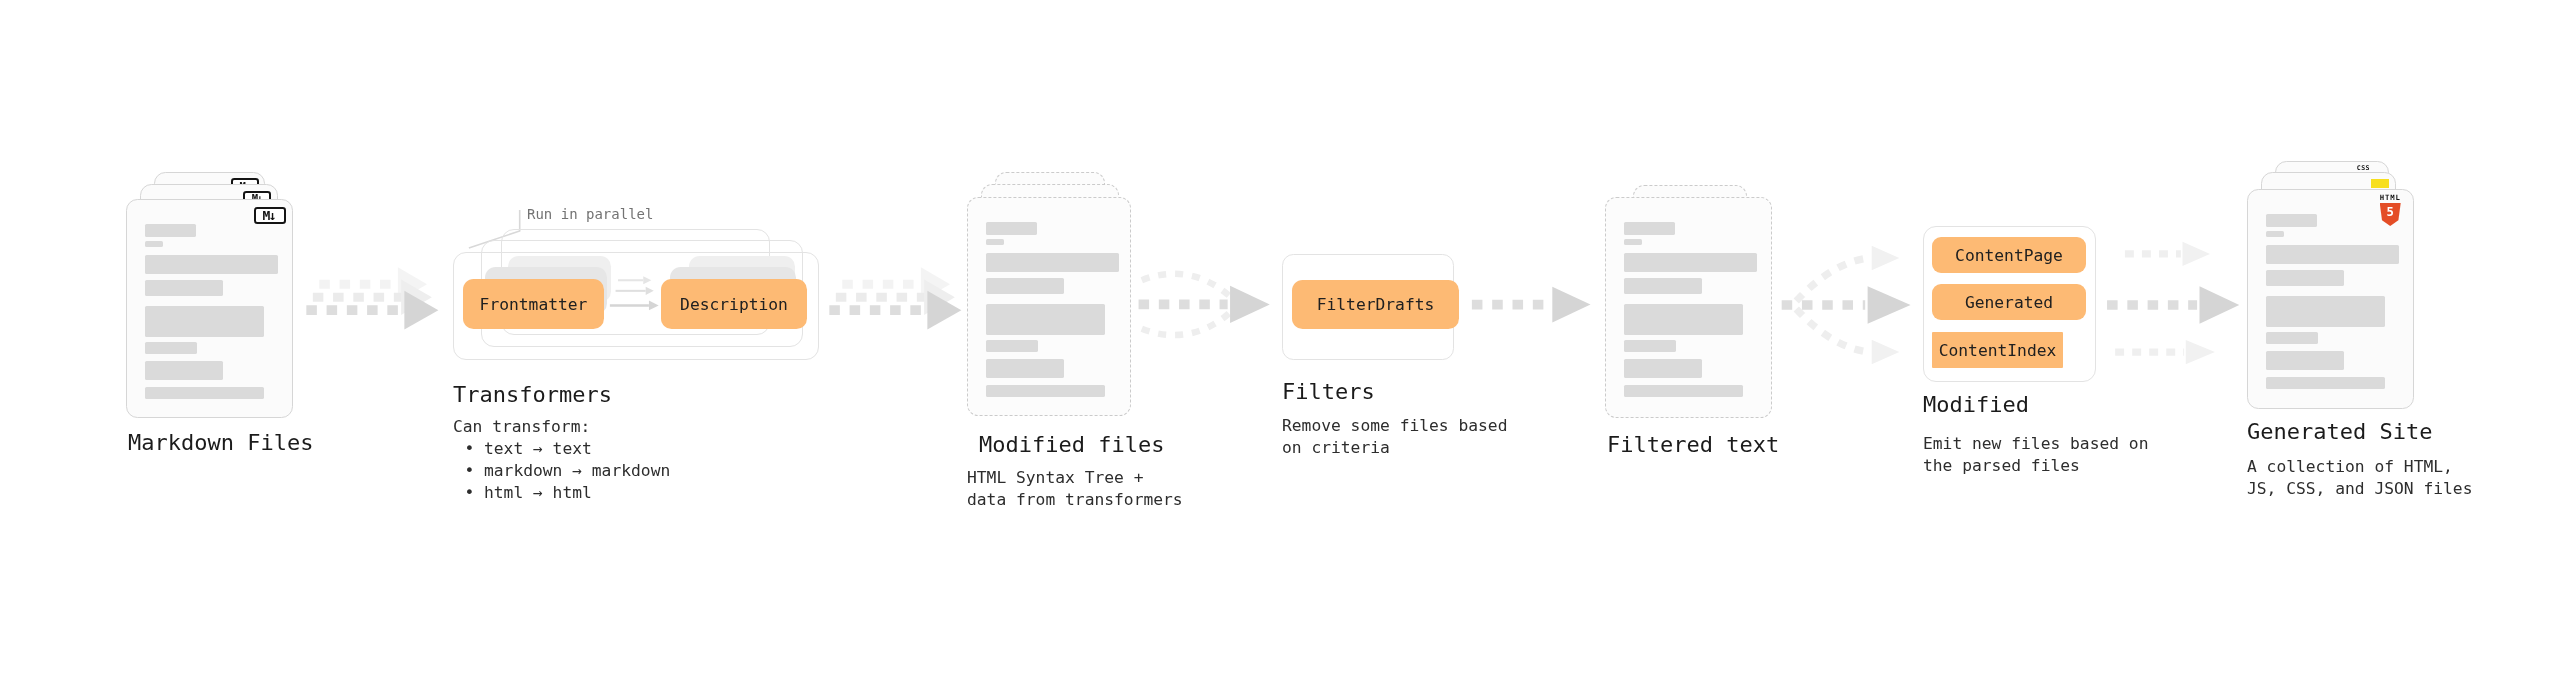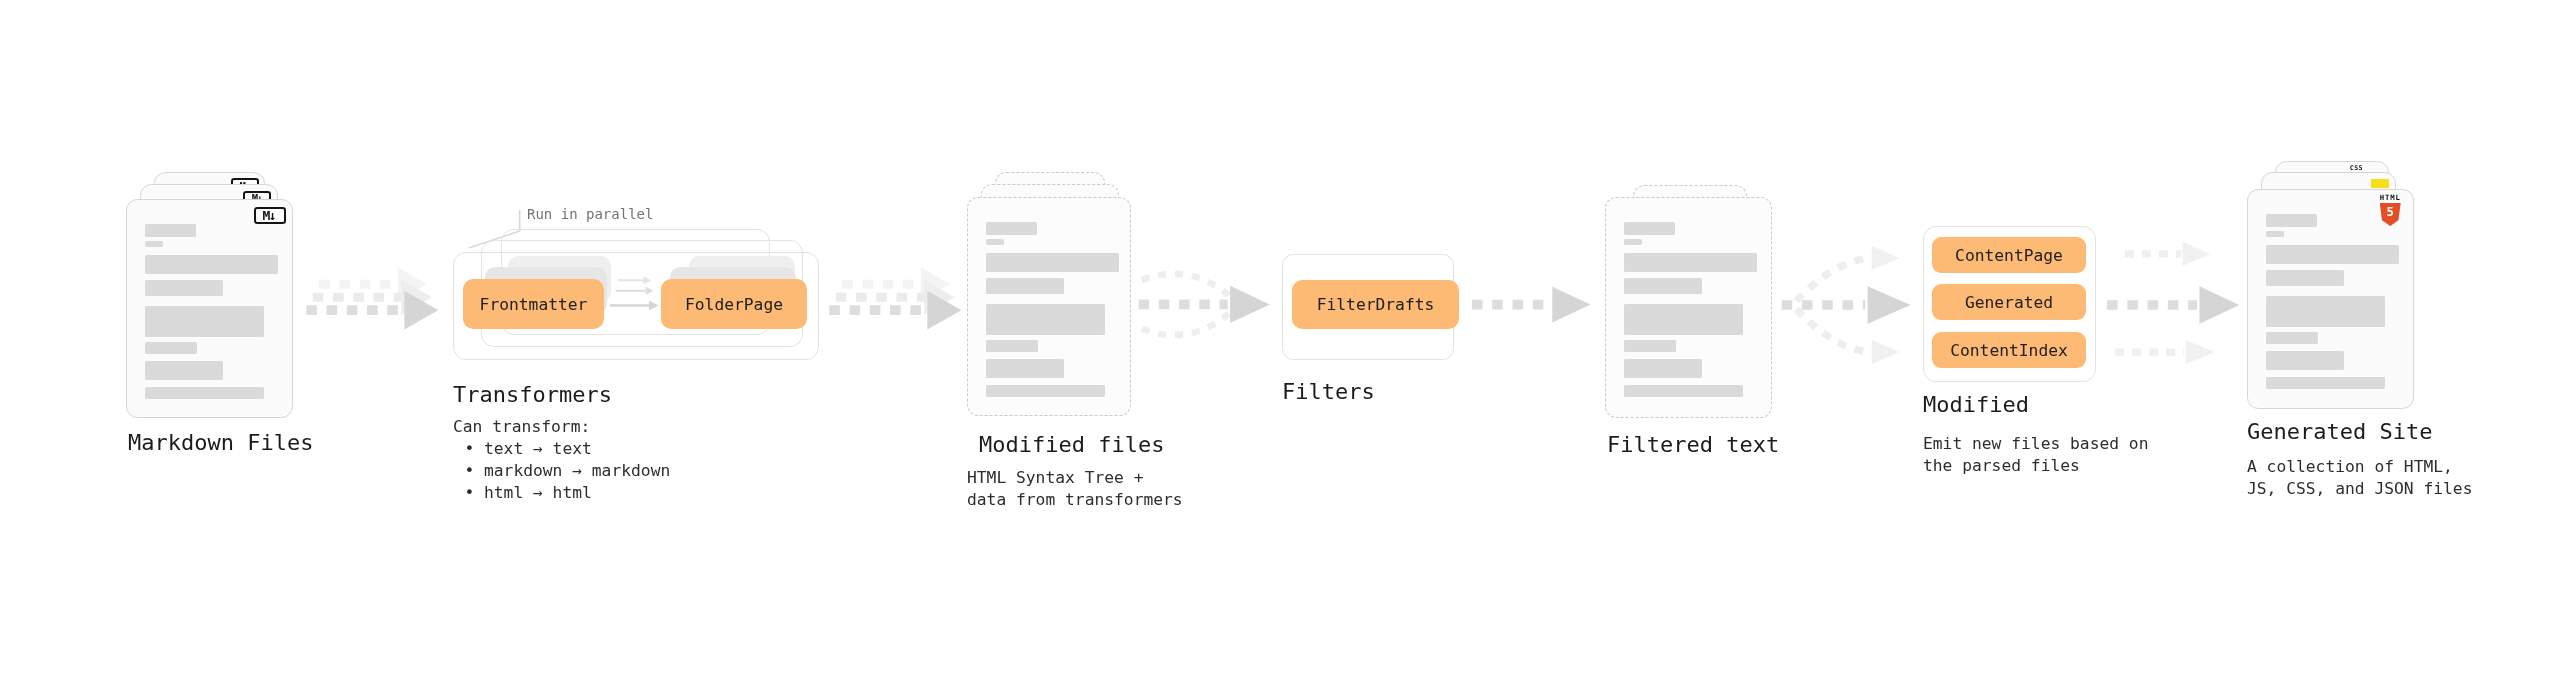--- a/index.html
+++ b/index.html
@@ -23,21 +23,21 @@
   .md-logo{position:absolute;border:2.4px solid #141414;border-radius:3.3px;width:32px;height:17px;
     display:flex;align-items:center;justify-content:center;font-weight:bold;font-size:13px;
     letter-spacing:-1.6px;color:#141414;background:#ffffff;box-sizing:border-box;padding-right:1.6px;}
   .md-logo.sm{width:28px;height:15.4px;font-size:10.6px;}
   .html5-logo{position:absolute;top:4.1px;right:9.8px;width:26px;text-align:center;}
   .html5-word{font-size:7.3px;font-weight:bold;letter-spacing:0.8px;color:#111;line-height:8.1px;}
   .html5-shield{width:21px;height:23px;margin:0.8px auto 0;background:#e44d26;
     clip-path:polygon(0 0,100% 0,89% 75%,50% 100%,11% 75%);
     color:#ffffff;font-size:12.2px;font-weight:bold;display:flex;align-items:center;justify-content:center;
     padding-bottom:4.1px;box-sizing:border-box;}
-  .css-badge{position:absolute;top:3.3px;right:24px;text-align:center;}
+  .css-badge{position:absolute;top:3.3px;right:17px;text-align:center;}
   .css-word{font-size:6.5px;font-weight:bold;color:#111;letter-spacing:0.4px;line-height:6.5px;}
   .css-underline{width:15.4px;height:2.4px;background:#2965f1;margin:1.6px auto 0;}
   .js-badge{position:absolute;top:5.7px;right:6.5px;width:18px;height:9px;background:#f7df1e;}
   
   .outline{position:absolute;border:1.6px solid #e3e3e3;border-radius:13px;box-sizing:border-box;background:transparent;}
   .outline.solidbg{background:#ffffff;}
   .chip{position:absolute;background:#fdba74;border-radius:10.6px;display:flex;align-items:center;justify-content:center;
     font-size:16.3px;color:#202020;box-sizing:border-box;white-space:nowrap;}
   .chip.g1{background:#e6e6e6;}
   .chip.g2{background:#efefef;}
@@ -90,21 +90,21 @@
   <div class="outline" style="left:501px;top:229px;width:269px;height:106px;"></div>
   <div class="outline" style="left:481px;top:240px;width:322px;height:107px;"></div>
   <div class="outline" style="left:453px;top:252px;width:366px;height:108px;"></div>
 
   <div class="chip g2" style="left:508px;top:256px;width:103px;height:46px;"></div>
   <div class="chip g1" style="left:485px;top:267px;width:122px;height:47px;"></div>
   <div class="chip" style="left:463px;top:279px;width:141px;height:50px;">Frontmatter</div>
 
   <div class="chip g2" style="left:689px;top:256px;width:106px;height:46px;"></div>
   <div class="chip g1" style="left:670px;top:267px;width:126px;height:47px;"></div>
-  <div class="chip" style="left:661px;top:279px;width:146px;height:50px;">FolderPage</div>
+  <div class="chip" style="left:661px;top:279px;width:146px;height:50px;">Description</div>
 
   <svg style="left:605px;top:272px;" width="61" height="45" viewBox="0 0 75 55">
     <line x1="16" y1="10" x2="47" y2="10" stroke="#e5e5e5" stroke-width="2.5"></line>
     <polygon points="47,5 57,10 47,15" fill="#e5e5e5"></polygon>
     <line x1="13" y1="23" x2="50" y2="23" stroke="#dfdfdf" stroke-width="2.5"></line>
     <polygon points="50,18 60,23 50,28" fill="#dfdfdf"></polygon>
     <line x1="6" y1="41" x2="54" y2="41" stroke="#d5d5d5" stroke-width="3"></line>
     <polygon points="54,35 66,41 54,47" fill="#d5d5d5"></polygon>
   </svg>
 
@@ -144,20 +144,22 @@
   <svg style="left:1132px;top:268px;" width="150" height="81" viewBox="0 0 185 100">
     <path d="M12,15 C55,-2 95,10 124,38" fill="none" stroke="#eeeeee" stroke-width="8" stroke-dasharray="10 11"></path>
     <path d="M12,75 C55,92 95,80 124,52" fill="none" stroke="#eeeeee" stroke-width="8" stroke-dasharray="10 11"></path>
     <line x1="8" y1="45" x2="118" y2="45" stroke="#dddddd" stroke-width="12" stroke-dasharray="13 12"></line>
     <polygon points="121,22 170,45 121,68" fill="#d5d5d5"></polygon>
   </svg>
 
   <div class="outline solidbg" style="left:1282px;top:254px;width:172px;height:106px;border-radius:11.4px;"></div>
   <div class="chip" style="left:1292px;top:280px;width:167px;height:49px;">FilterDrafts</div>
   <div class="heading" style="left:1282px;top:379px;">Filters</div>
+  <div class="caption" style="left:1282px;top:415px;">Remove some files based
+on criteria</div>
 
   <svg style="left:1467px;top:276px;" width="130" height="57" viewBox="0 0 160 70">
     <line x1="6" y1="35" x2="102" y2="35" stroke="#dddddd" stroke-width="12" stroke-dasharray="13 12"></line>
     <polygon points="105,13 152,35 105,57" fill="#d5d5d5"></polygon>
   </svg>
 
   <div class="doc dashed" style="left:1633px;top:185px;width:114px;height:195px;"></div>
   <div class="doc dashed" style="left:1605px;top:197px;width:167px;height:221px;">
     <div class="bar l1"></div>
     <div class="bar l2"></div>
@@ -175,21 +177,21 @@
     <polygon points="118,12 152,27 118,42" fill="#f1f1f1"></polygon>
     <path d="M25,90 C55,122 85,140 116,143" fill="none" stroke="#eeeeee" stroke-width="9" stroke-dasharray="11 11"></path>
     <polygon points="118,128 152,143 118,158" fill="#f1f1f1"></polygon>
     <line x1="7" y1="85" x2="110" y2="85" stroke="#dddddd" stroke-width="12" stroke-dasharray="13 12"></line>
     <polygon points="113,62 166,85 113,108" fill="#d5d5d5"></polygon>
   </svg>
 
   <div class="outline solidbg" style="left:1923px;top:226px;width:173px;height:156px;"></div>
   <div class="chip" style="left:1932px;top:237px;width:154px;height:36px;border-radius:9px;">ContentPage</div>
   <div class="chip" style="left:1932px;top:284px;width:154px;height:36px;border-radius:9px;">Generated</div>
-  <div class="chip" style="left:1932px;top:332px;width:154px;height:36px;border-radius:9px;">ContentIndex</div>
+  <div class="chip" style="left:1932px;top:332px;width:131px;height:36px;border-radius:1px;">ContentIndex</div>
   <div class="heading" style="left:1923px;top:392px;">Modified</div>
   <div class="caption" style="left:1923px;top:433px;">Emit new files based on
 the parsed files</div>
 
   <svg style="left:2103px;top:236px;" width="146" height="138" viewBox="0 0 180 170">
     <line x1="27" y1="22" x2="96" y2="22" stroke="#efefef" stroke-width="9" stroke-dasharray="11 10"></line>
     <polygon points="98,7 132,22 98,37" fill="#f1f1f1"></polygon>
     <line x1="5" y1="85" x2="116" y2="85" stroke="#dddddd" stroke-width="12" stroke-dasharray="13 12"></line>
     <polygon points="119,62 168,85 119,108" fill="#d5d5d5"></polygon>
     <line x1="15" y1="143" x2="100" y2="143" stroke="#efefef" stroke-width="9" stroke-dasharray="11 10"></line>

